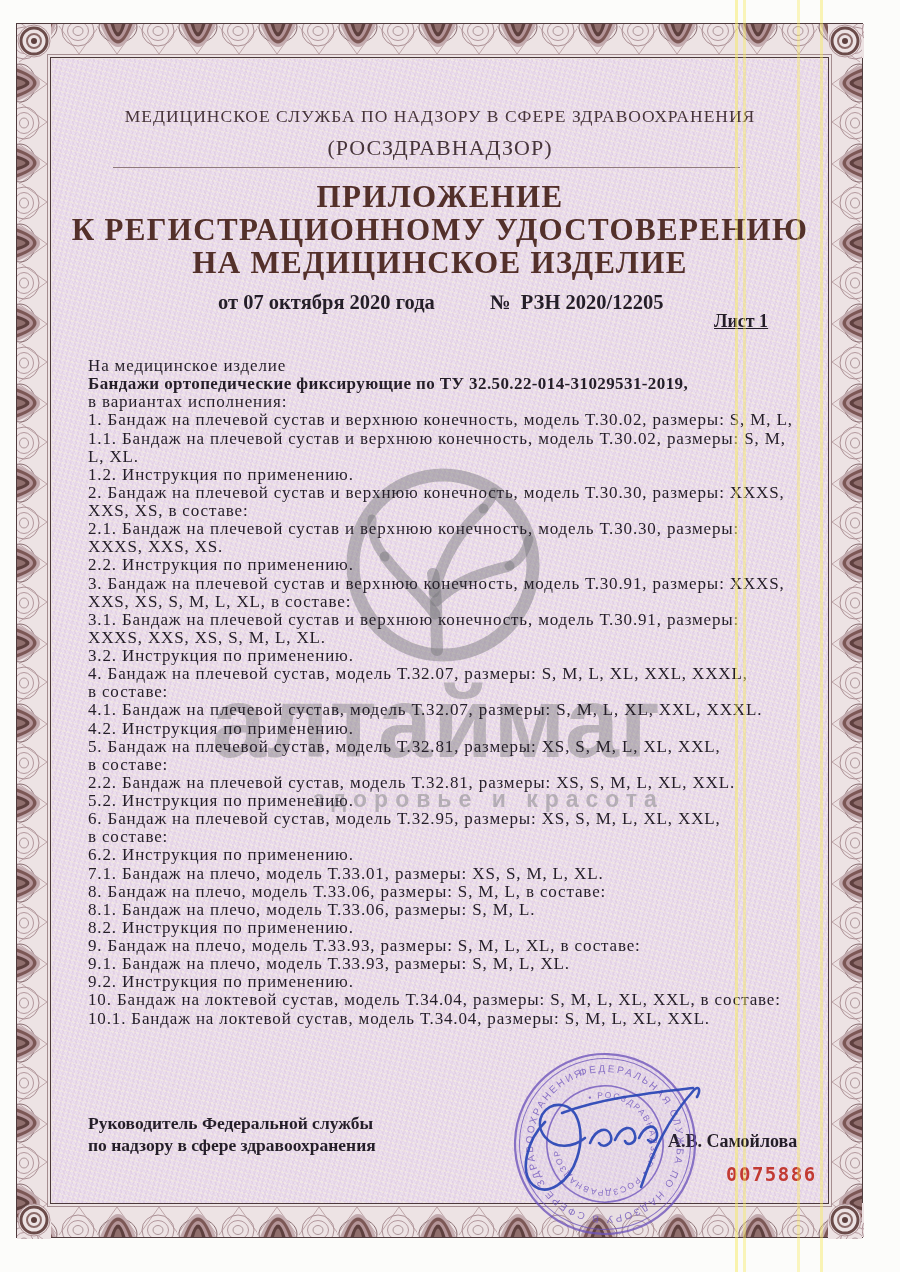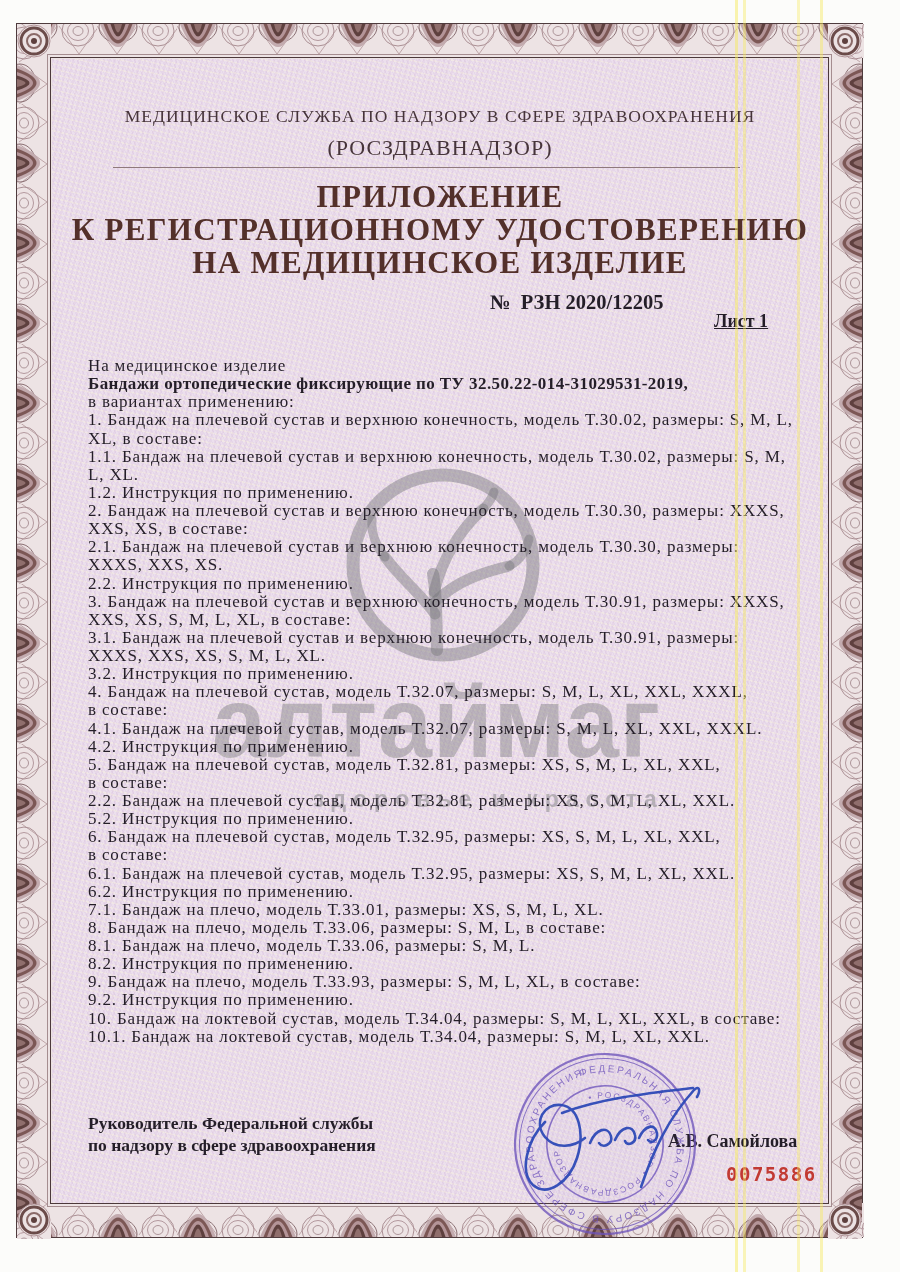--- a/index.html
+++ b/index.html
@@ -188,29 +188,29 @@
   </svg>
   <div class="wm-word">алтаймаг</div>
   <div class="wm-tag">здоровье и красота</div>
 
   <div class="hdr issuer1">МЕДИЦИНСКОЕ СЛУЖБА ПО НАДЗОРУ В СФЕРЕ ЗДРАВООХРАНЕНИЯ</div>
   <div class="hdr issuer2">(РОСЗДРАВНАДЗОР)</div>
   <div class="hrule"></div>
   <div class="title t1">ПРИЛОЖЕНИЕ</div>
   <div class="title t2">К РЕГИСТРАЦИОННОМУ УДОСТОВЕРЕНИЮ</div>
   <div class="title t3">НА МЕДИЦИНСКОЕ ИЗДЕЛИЕ</div>
+  <div class="dateline datetxt">от 07 октября 2020 года</div>
   <div class="dateline numtxt">№  РЗН 2020/12205</div>
   <div class="sheet">Лист 1</div>
 
   <div class="body">
       <div class="bline">На медицинское изделие</div>
       <div class="bline b">Бандажи ортопедические фиксирующие по ТУ 32.50.22-014-31029531-2019,</div>
-      <div class="bline">в вариантах применению:</div>
+      <div class="bline">в вариантах исполнения:</div>
       <div class="bline">1. Бандаж на плечевой сустав и верхнюю конечность, модель Т.30.02, размеры: S, M, L,</div>
-      <div class="bline">XL, в составе:</div>
       <div class="bline">1.1. Бандаж на плечевой сустав и верхнюю конечность, модель Т.30.02, размеры: S, M,</div>
       <div class="bline">L, XL.</div>
       <div class="bline">1.2. Инструкция по применению.</div>
       <div class="bline">2. Бандаж на плечевой сустав и верхнюю конечность, модель Т.30.30, размеры: XXXS,</div>
       <div class="bline">XXS, XS, в составе:</div>
       <div class="bline">2.1. Бандаж на плечевой сустав и верхнюю конечность, модель Т.30.30, размеры:</div>
       <div class="bline">XXXS, XXS, XS.</div>
       <div class="bline">2.2. Инструкция по применению.</div>
       <div class="bline">3. Бандаж на плечевой сустав и верхнюю конечность, модель Т.30.91, размеры: XXXS,</div>
       <div class="bline">XXS, XS, S, M, L, XL, в составе:</div>
@@ -220,27 +220,27 @@
       <div class="bline">4. Бандаж на плечевой сустав, модель Т.32.07, размеры: S, M, L, XL, XXL, XXXL,</div>
       <div class="bline">в составе:</div>
       <div class="bline">4.1. Бандаж на плечевой сустав, модель Т.32.07, размеры: S, M, L, XL, XXL, XXXL.</div>
       <div class="bline">4.2. Инструкция по применению.</div>
       <div class="bline">5. Бандаж на плечевой сустав, модель Т.32.81, размеры: XS, S, M, L, XL, XXL,</div>
       <div class="bline">в составе:</div>
       <div class="bline">2.2. Бандаж на плечевой сустав, модель Т.32.81, размеры: XS, S, M, L, XL, XXL.</div>
       <div class="bline">5.2. Инструкция по применению.</div>
       <div class="bline">6. Бандаж на плечевой сустав, модель Т.32.95, размеры: XS, S, M, L, XL, XXL,</div>
       <div class="bline">в составе:</div>
-      <div class="bline">6.1. Бандаж на плечевой сустав, модель Т.32.95, размеры: XS, S, M, L, XL, XXL.</div>
       <div class="bline">6.2. Инструкция по применению.</div>
       <div class="bline">7.1. Бандаж на плечо, модель Т.33.01, размеры: XS, S, M, L, XL.</div>
       <div class="bline">8. Бандаж на плечо, модель Т.33.06, размеры: S, M, L, в составе:</div>
       <div class="bline">8.1. Бандаж на плечо, модель Т.33.06, размеры: S, M, L.</div>
       <div class="bline">8.2. Инструкция по применению.</div>
       <div class="bline">9. Бандаж на плечо, модель Т.33.93, размеры: S, M, L, XL, в составе:</div>
+      <div class="bline">9.1. Бандаж на плечо, модель Т.33.93, размеры: S, M, L, XL.</div>
       <div class="bline">9.2. Инструкция по применению.</div>
       <div class="bline">10. Бандаж на локтевой сустав, модель Т.34.04, размеры: S, M, L, XL, XXL, в составе:</div>
       <div class="bline">10.1. Бандаж на локтевой сустав, модель Т.34.04, размеры: S, M, L, XL, XXL.</div>
     </div>
 
   <div class="sig-l1">Руководитель Федеральной службы</div>
   <div class="sig-l2">по надзору в сфере здравоохранения</div>
   <div class="signer">А.В. Самойлова</div>
   <div class="serial">0075886</div>
 

